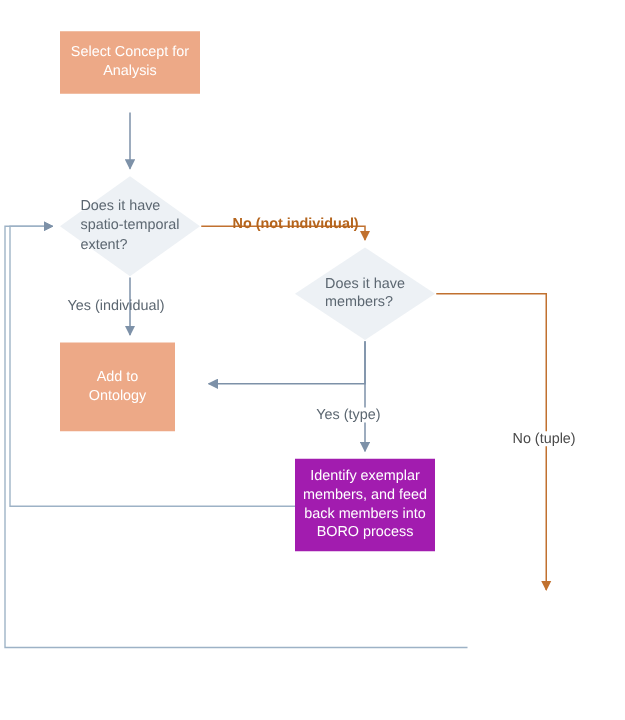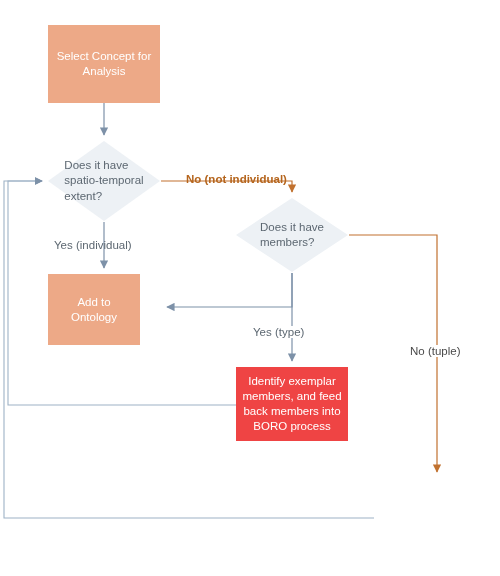--- a/index.html
+++ b/index.html
@@ -36,21 +36,21 @@
     color: #ffffff;
     line-height: 1.30;
     white-space: pre-line;
   }
   .node-process-orange {
     background: #eda987;
     font-size: 11.5px;
     padding: 2px 6px;
   }
   .node-process-blue {
-    background: #ef4444;
+    background: #a21caf;
     font-size: 11.5px;
     padding: 2px 4px;
   }
   .diamond-label {
     position: absolute;
     display: flex;
     align-items: center;
     justify-content: center;
     text-align: left;
     color: #5c6771;
@@ -108,21 +108,21 @@
 
     <path d="M 292 273 L 292 361" stroke="#7d91a8" stroke-width="1.2" fill="none" marker-end="url(#arrow-blue)"></path>
 
     <path d="M 349 235 L 437 235 L 437 472" stroke="#c1712f" stroke-width="1.2" fill="none" marker-end="url(#arrow-orange)"></path>
 
     <path d="M 236 405 L 8 405 L 8 181 L 42 181" stroke="#9db2c6" stroke-width="1.1" fill="none" marker-end="url(#arrow-blue)"></path>
 
     <path d="M 374 518 L 4 518 L 4 181 L 42 181" stroke="#9db2c6" stroke-width="1.1" fill="none" marker-end="url(#arrow-blue)"></path>
   </svg>
 
-  <div class="node node-process-orange" style="left:48px; top:25px; width:112px; height:78px;">Select Concept for
+  <div class="node node-process-orange" style="left:48px; top:25px; width:112px; height:50px;">Select Concept for
 Analysis</div>
 
   <div class="diamond-label" style="left:44px; top:152px; width:120px; height:58px;">Does it have
 spatio-temporal
 extent?</div>
 
   <div class="diamond-label" style="left:236px; top:213px; width:112px; height:44px;">Does it have
 members?</div>
 
   <div class="node node-process-orange" style="left:48px; top:274px; width:92px; height:71px;">Add to Ontology</div>

